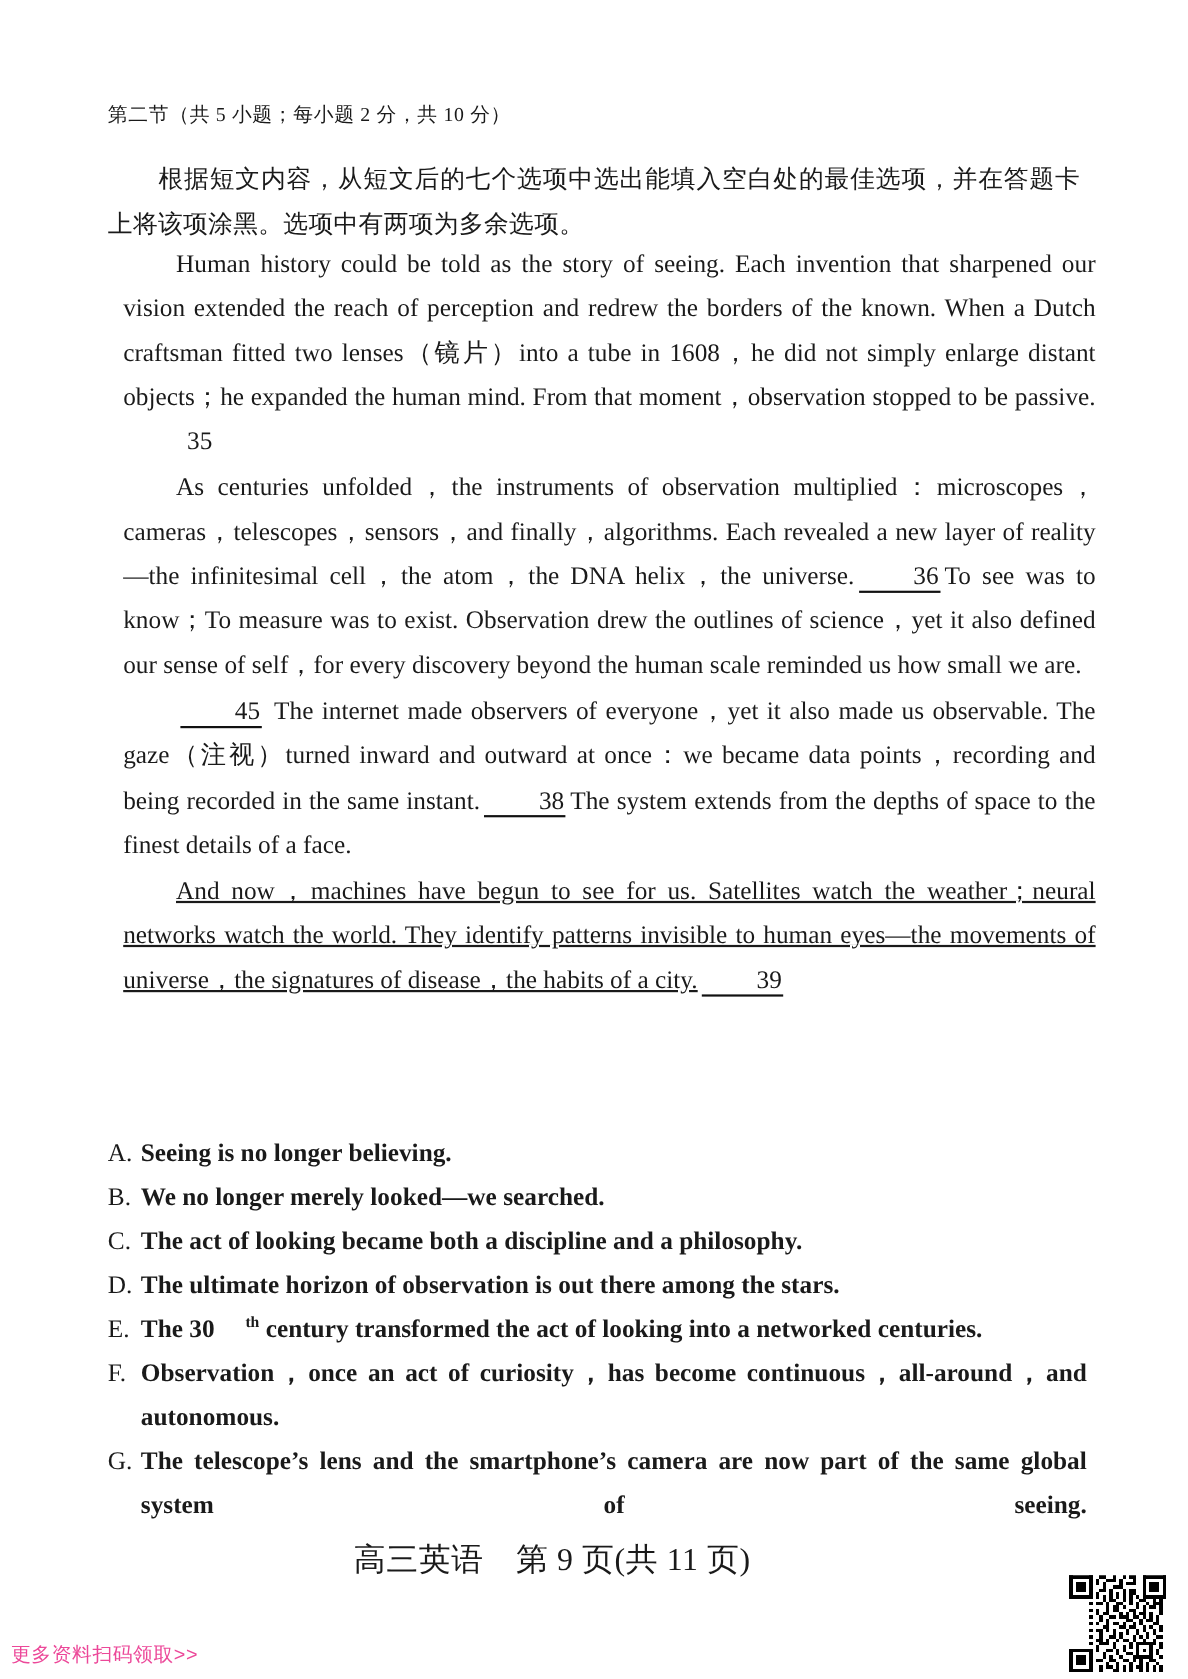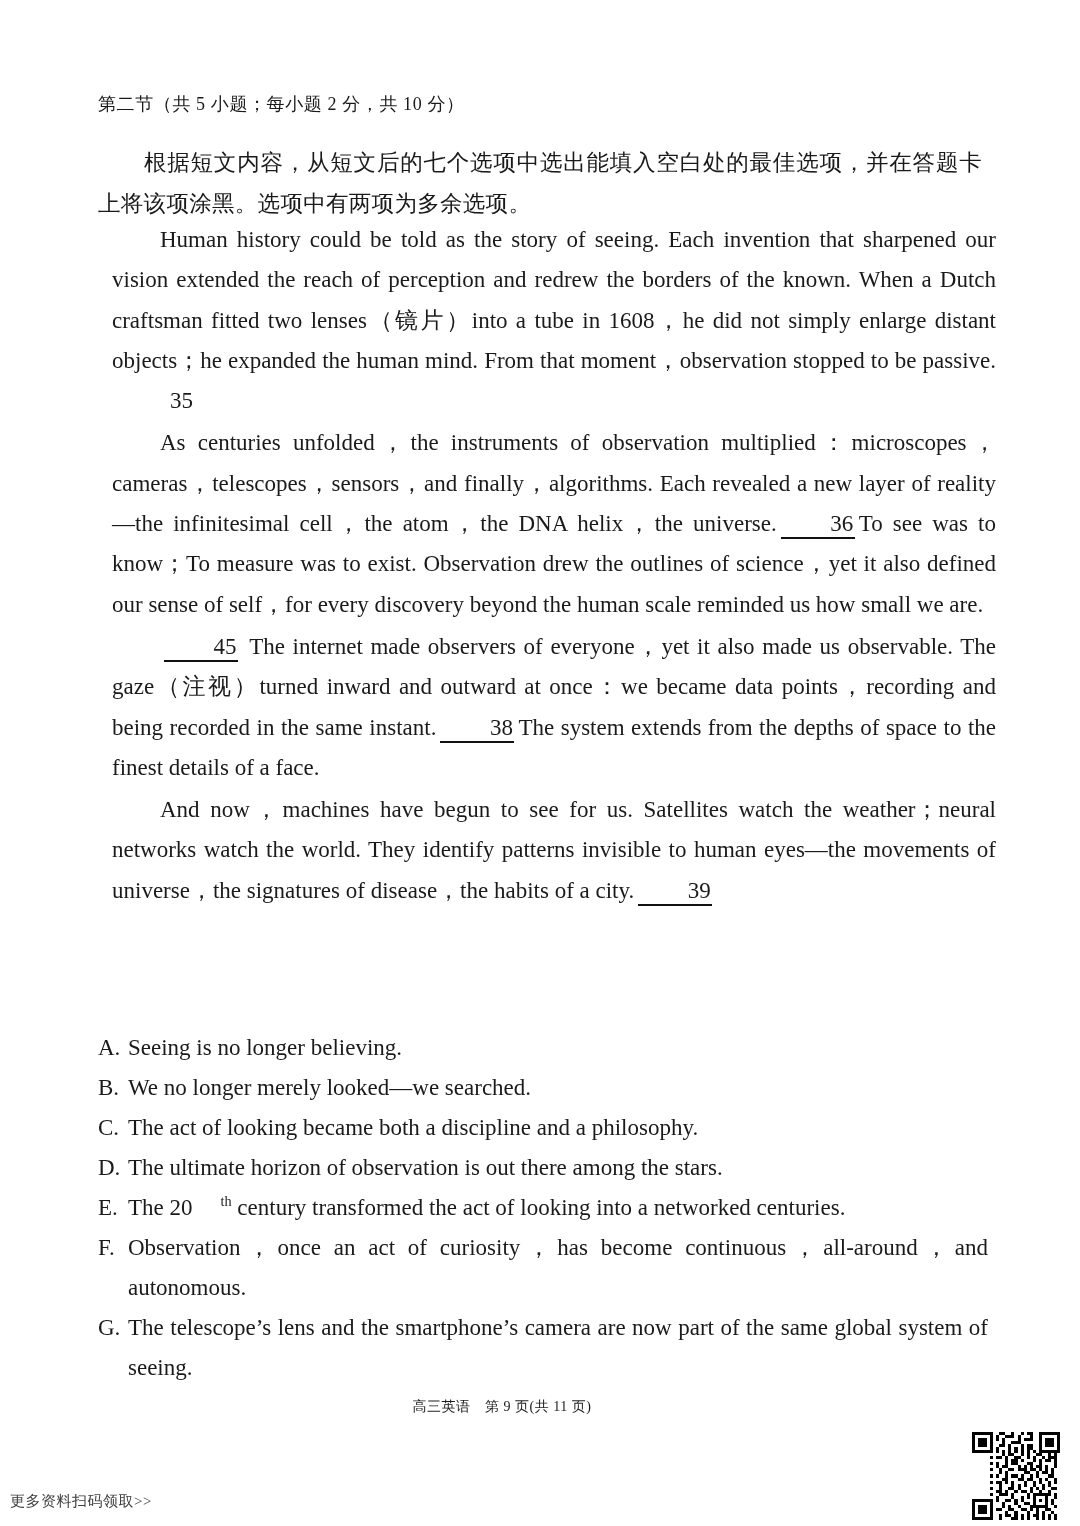--- a/index.html
+++ b/index.html
@@ -93,41 +93,42 @@
     margin: 0 0 0 0;
   }
   .opt-letter {
     flex: 0 0 auto;
     width: 30px;
     white-space: nowrap;
   }
   .opt-text {
     flex: 1 1 auto;
     text-align: justify;
+    font-weight: bold;
   }
   .opt-text.spread { text-align-last: justify; }
   sup { font-size: 0.62em; vertical-align: super; line-height: 0; margin-left: 28px; }
 
   
   .footer-center {
     position: absolute;
     left: 0;
     top: 1398px;
     width: 1004px;
     text-align: center;
-    font-size: 14px;
+    font-size: 29px;
     letter-spacing: 0.5px;
   }
   .footer-left {
     position: absolute;
     left: 10px;
     top: 1492px;
-    font-size: 15px;
-    font-family: Liberation Serif, serif;
-    color: #404040;
+    font-size: 18px;
+    font-family: Liberation Sans, sans-serif;
+    color: #ec4899;
     letter-spacing: 0.5px;
   }
   .qr {
     position: absolute;
     left: 968px;
     top: 1432px;
     width: 96px;
     height: 88px;
   }
   .qr svg { display: block; }
@@ -149,21 +150,21 @@
 
     <p style="margin-top:2px;">
       <span>As centuries unfolded，the instruments of observation multiplied：microscopes，cameras，telescopes，sensors，and finally，algorithms. Each revealed a new layer of reality—the infinitesimal cell，the atom，the DNA helix，the universe.</span><span class="blank">36</span><span>To see was to know；To measure was to exist. Observation drew the outlines of science，yet it also defined our sense of self，for every discovery beyond the human scale reminded us how small we are.</span>
     </p>
 
     <p style="margin-top:2px;">
       <span class="blank">45</span>
       <span>The internet made observers of everyone，yet it also made us observable. The gaze（注视）turned inward and outward at once：we became data points，recording and being recorded in the same instant.</span><span class="blank">38</span><span>The system extends from the depths of space to the finest details of a face.</span>
     </p>
 
-    <p style="margin-top:2px;">
+    <p style="margin-top:2px;text-decoration:underline;">
       <span>And now，machines have begun to see for us. Satellites watch the weather；neural networks watch the world. They identify patterns invisible to human eyes—the movements of universe，the signatures of disease，the habits of a city.</span><span class="blank">39</span>
     </p>
 
 
   </div>
 
   <div class="options" style="top:1028px;">
 
     <div class="opt">
       <span class="opt-letter">A.</span>
@@ -180,21 +181,21 @@
       <span class="opt-text">The act of looking became both a discipline and a philosophy.</span>
     </div>
 
     <div class="opt">
       <span class="opt-letter">D.</span>
       <span class="opt-text">The ultimate horizon of observation is out there among the stars.</span>
     </div>
 
     <div class="opt">
       <span class="opt-letter">E.</span>
-      <span class="opt-text"><span>The 20</span><sup>th</sup><span> century transformed the act of looking into a networked centuries.</span></span>
+      <span class="opt-text"><span>The 30</span><sup>th</sup><span> century transformed the act of looking into a networked centuries.</span></span>
     </div>
 
     <div class="opt">
       <span class="opt-letter">F.</span>
       <span class="opt-text spread">Observation，once an act of curiosity，has become continuous，all-around，and autonomous.</span>
     </div>
 
     <div class="opt">
       <span class="opt-letter">G.</span>
       <span class="opt-text spread">The telescope’s lens and the smartphone’s camera are now part of the same global system of seeing.</span>

